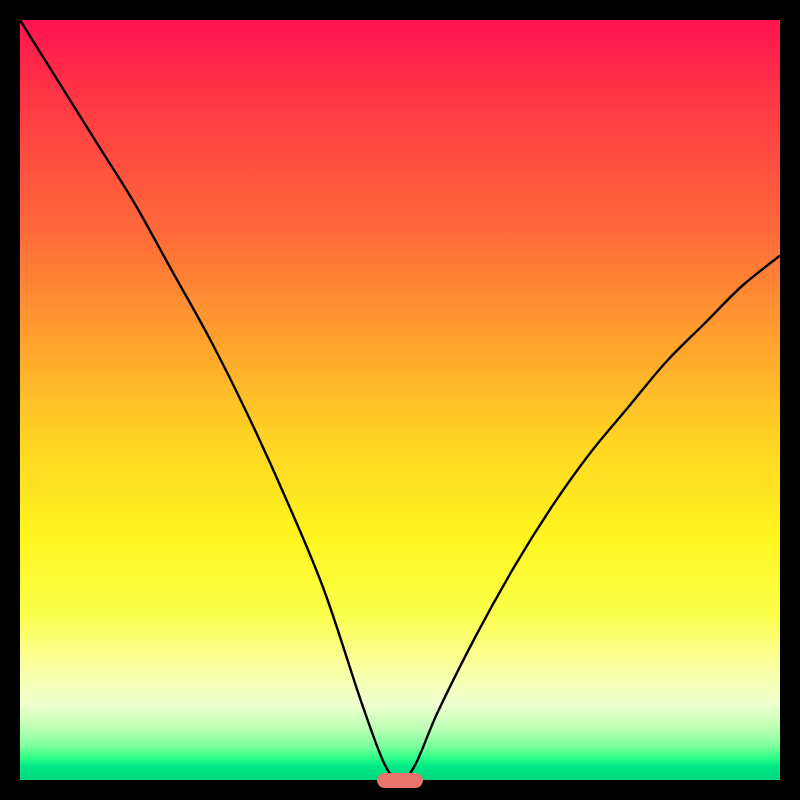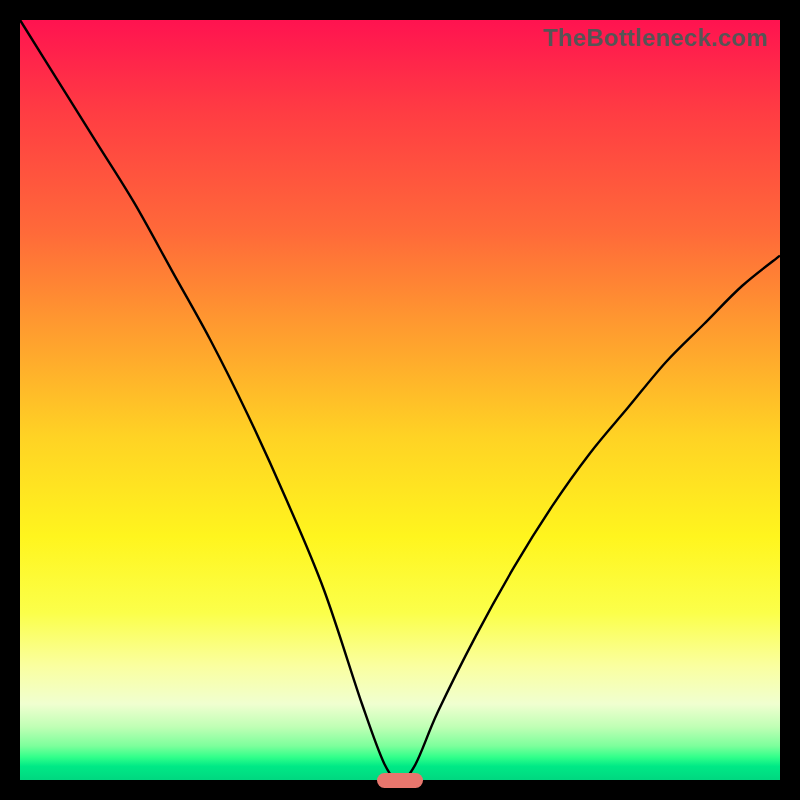--- a/index.html
+++ b/index.html
@@ -64,21 +64,20 @@
     border-radius: 10px;
     background: #e8766d;
   }
 </style>
 </head>
 <body>
 
 <div class="frame">
   <div class="plot-area">
 
-    <div class="watermark">TheBottleneck.com</div>
 
     <svg class="curve" viewBox="0 0 760 760" preserveAspectRatio="none">
       <path id="curve-path" d="M 0 0 C 6.333333333333333 10.133333333333326 25.333333333333336 40.53333333333329 38 60.799999999999955 C 50.666666666666664 81.06666666666662 63.333333333333336 101.33333333333336 76 121.60000000000002 C 88.66666666666667 141.8666666666667 101.33333333333333 160.86666666666665 114 182.39999999999998 C 126.66666666666667 203.9333333333333 139.33333333333334 227.99999999999994 152 250.79999999999995 C 164.66666666666666 273.59999999999997 177.33333333333334 295.1333333333334 190 319.20000000000005 C 202.66666666666666 343.2666666666667 215.33333333333334 368.6 228 395.2 C 240.66666666666666 421.79999999999995 253.33333333333334 449.6666666666667 266 478.8 C 278.6666666666667 507.93333333333334 291.3333333333333 535.8 304 570 C 316.6666666666667 604.2 331.8666666666667 654.8666666666667 342 684 C 352.1333333333333 713.1333333333333 358.4666666666667 732.1333333333333 364.8 744.8 C 371.1333333333333 757.4666666666666 374.93333333333334 760 380 760 C 385.06666666666666 760 388.8666666666667 756.1999999999999 395.2 744.8 C 401.5333333333333 733.4 407.86666666666673 713.1333333333333 418.00000000000006 691.6 C 428.1333333333334 670.0666666666667 443.33333333333337 639.6666666666667 456 615.6 C 468.66666666666663 591.5333333333333 481.3333333333333 568.7333333333333 494 547.2 C 506.6666666666667 525.6666666666667 519.3333333333334 505.40000000000003 532 486.40000000000003 C 544.6666666666666 467.40000000000003 557.3333333333334 449.66666666666663 570 433.2 C 582.6666666666666 416.73333333333335 595.3333333333334 402.8 608 387.6 C 620.6666666666666 372.40000000000003 633.3333333333334 355.9333333333333 646 341.99999999999994 C 658.6666666666666 328.0666666666666 671.3333333333334 316.66666666666663 684 304 C 696.6666666666666 291.33333333333337 709.3333333333334 277.4 722 266 C 734.6666666666666 254.6 753.6666666666666 240.66666666666669 760 235.60000000000002" fill="none" stroke-width="2.4" stroke="#000000"></path>
     </svg>
 
     <div class="marker" id="opt-marker" background="#e8766d" style="left: 357.2px; width: 45.6px; top: 752.5px; height: 15px;"></div>
 
   </div>
 </div>
 

